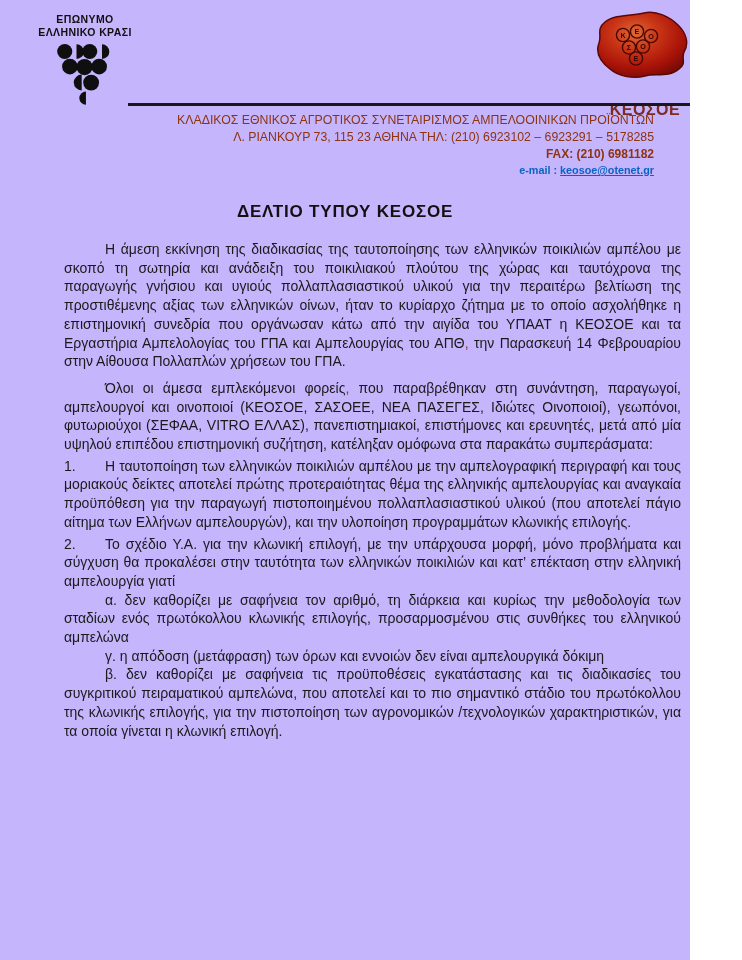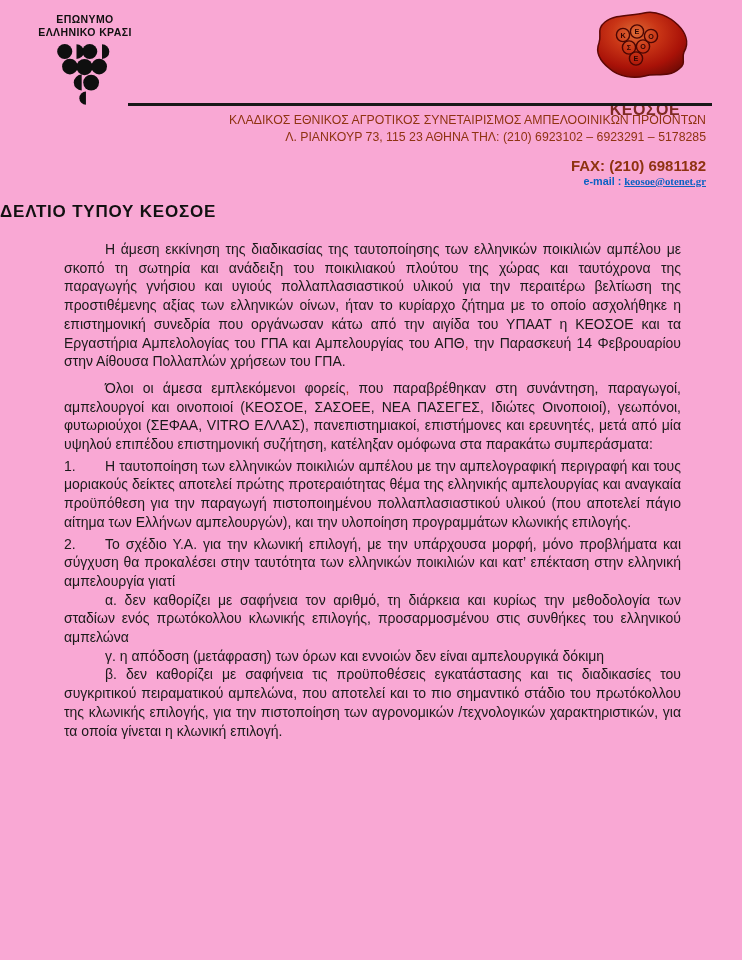--- a/index.html
+++ b/index.html
@@ -1,37 +1,37 @@
 <!DOCTYPE html>
 <html lang="el"><head>
 <meta charset="utf-8">
 <title>ΔΕΛΤΙΟ ΤΥΠΟΥ ΚΕΟΣΟΕ</title>
 <style>
   html,body{margin:0;padding:0;background:#ffffff;}
   .page{
-    position:relative;width:742px;height:960px;background:#f9a8d4;overflow:hidden;
+    position:relative;width:690px;height:960px;background:#c4b5fd;overflow:hidden;
     font-family:"Liberation Sans","DejaVu Sans",sans-serif;color:#161616;
   }
   
   .logo-left{position:absolute;left:28px;top:13px;width:114px;text-align:center;}
   .logo-line{font-weight:bold;font-size:10.5px;line-height:12.5px;letter-spacing:.4px;color:#101010;}
   .grape-svg{display:block;margin:5px auto 0 auto;}
   
   .seal-wrap{position:absolute;left:580px;top:10px;width:130px;text-align:center;}
   .seal-caption{margin-top:17px;font-weight:bold;font-size:16px;letter-spacing:.5px;color:#7e2a23;}
   
   .rule{position:absolute;left:128px;top:103px;width:584px;height:3px;background:#181818;}
   
   .contact{position:absolute;right:36px;top:112px;text-align:right;}
   .org-line{font-weight:normal;font-size:12.3px;line-height:16.5px;color:#8e3311;text-align:right;}
-  .fax-line{font-weight:bold;font-size:15px;line-height:15px;color:#8e3311;margin-top:13px;}
+  .fax-line{font-weight:bold;font-size:12px;line-height:15px;color:#8e3311;margin-top:2px;}
   .email-line{font-weight:bold;font-size:10.8px;line-height:15px;color:#0b62c4;margin-top:1px;}
-  .email-link{color:#0b62c4;text-decoration:underline;cursor:pointer;font-family:Liberation Serif, serif;}
+  .email-link{color:#0b62c4;text-decoration:underline;cursor:pointer;}
   
-  .title{position:absolute;left:0;top:202px;width:100%;margin:0;text-align:left;
+  .title{position:absolute;left:0;top:202px;width:100%;margin:0;text-align:center;
          font-size:17px;font-weight:bold;letter-spacing:.8px;color:#111;}
   
   .docbody{position:absolute;left:64px;top:240px;width:617px;
            font-size:14px;line-height:18.7px;text-align:justify;color:#1a1a1a;}
   .docbody p{margin:0;}
   .docbody p.indent{text-indent:41px;}
   .docbody p.g8{margin-bottom:8px;}
   .docbody p.g3{margin-bottom:3px;}
   .docbody span.tab{display:inline-block;width:41px;}
   .docbody span.red{color:#b02b1a;}

